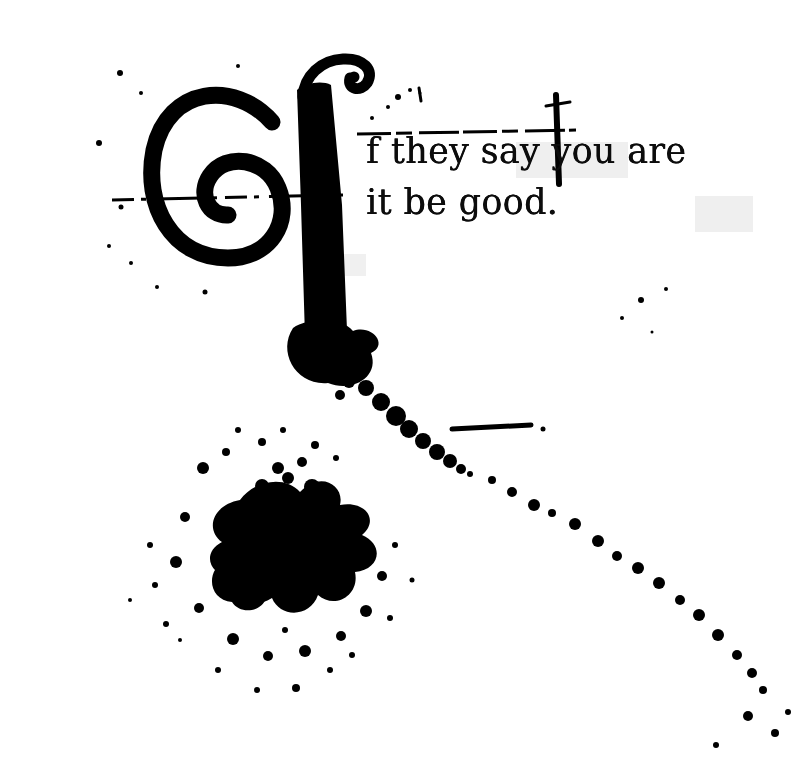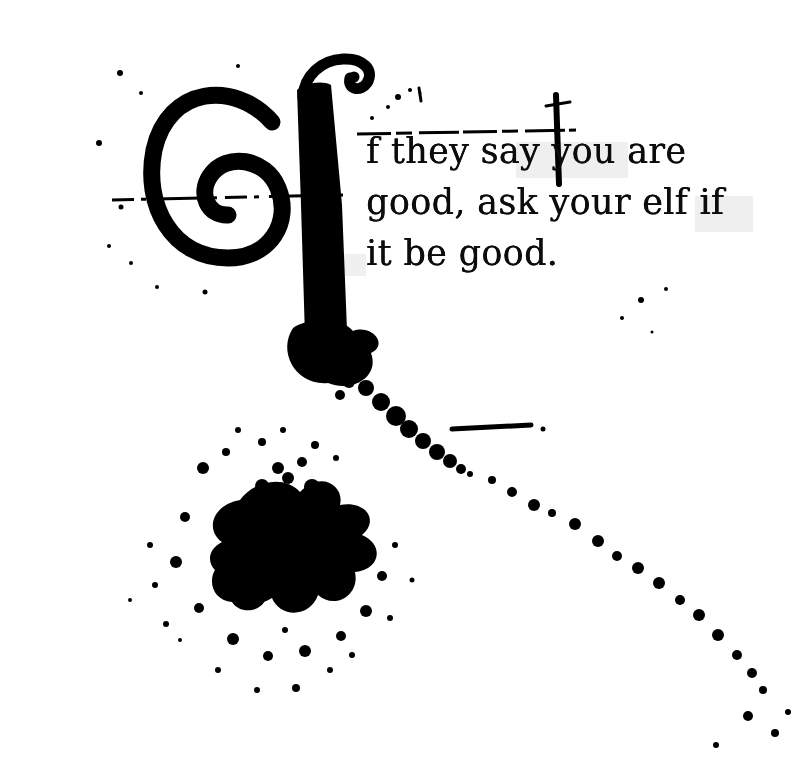--- a/index.html
+++ b/index.html
@@ -164,17 +164,16 @@
       <rect x="516" y="142" width="112" height="36"></rect>
       <rect x="695" y="196" width="58" height="36"></rect>
       <rect x="340" y="254" width="26" height="22"></rect>
     </g>
   </svg>
 
   <span class="sr-only">I</span>
 
   <div class="quote">
     <div class="line">f they say you are</div>
-    <div class="line">good, ask your elf if</div>
     <div class="line">it be good.</div>
   </div>
 
 </div>
 
 </body></html>

